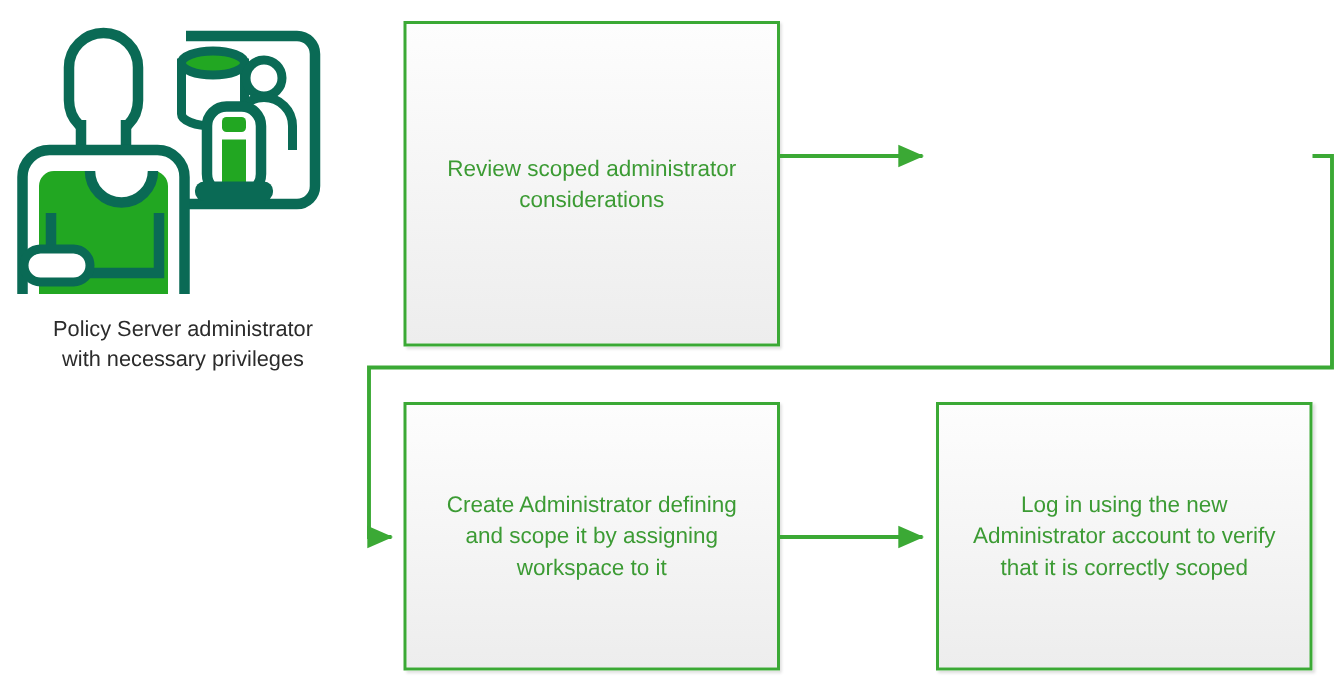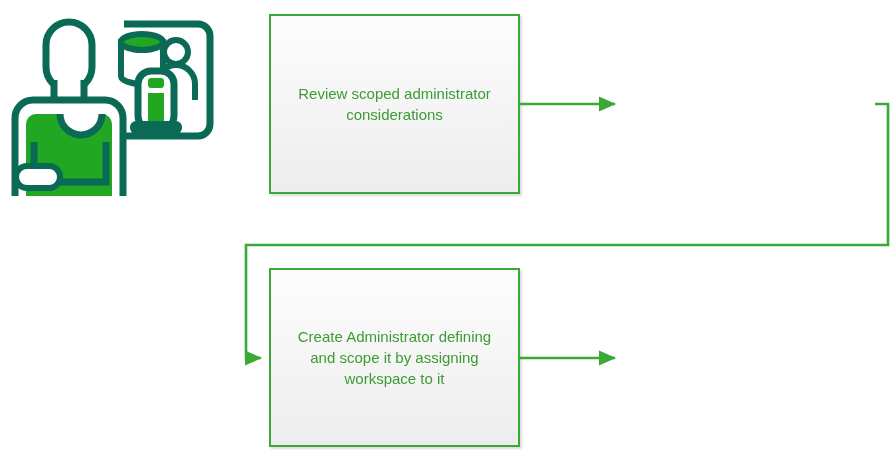--- a/index.html
+++ b/index.html
@@ -63,21 +63,21 @@
     display: block;
     width: 100%;
     text-align: center;
     font-size: 15px;
     line-height: 21px;
     color: #3c9b34;
     white-space: pre-line;
     padding: 0 2px;
   }
 
-  #node-1 { left: 269px; top: 14px;  width: 251px; height: 180px; }
+  #node-1 { left: 269px; top: 14px;  width: 251px; height: 217px; }
   #node-2 { left: 624px; top: 12px;  width: 251px; height: 184px; }
   #node-3 { left: 269px; top: 268px; width: 251px; height: 179px; }
   #node-4 { left: 624px; top: 268px; width: 251px; height: 179px; }
 
   
   #connectors {
     position: absolute;
     left: 0; top: 0;
     width: 896px;
     height: 456px;
@@ -121,34 +121,41 @@
                  h 0
                  a10 10 0 0 1 10 10 v72 z" fill="#22a722"></path>
 
         <path d="M50 100 a 21 21 0 0 0 42 0" fill="#ffffff" stroke="#0a6a55" stroke-width="7"></path>
 
         <path d="M24 128 v40 h72 v-40" fill="none" stroke="#0a6a55" stroke-width="7"></path>
         <rect x="6" y="152" width="44" height="22" rx="11" ry="11" fill="#ffffff" stroke="#0a6a55" stroke-width="6"></rect>
       </svg>
     </div>
 
+    <div class="actor-caption">Policy Server administrator
+with necessary privileges</div>
   </div>
 
   <div class="node" id="node-1">
     <span class="node-label">Review scoped administrator
 considerations</span>
   </div>
 
 
   <div class="node" id="node-3">
     <span class="node-label">Create Administrator defining
 and scope it by assigning
 workspace to it</span>
   </div>
 
+  <div class="node" id="node-4">
+    <span class="node-label">Log in using the new
+Administrator account to verify
+that it is correctly scoped</span>
+  </div>
 
   <svg id="connectors" viewBox="0 0 896 456">
     <defs>
       <marker id="arrowhead" markerWidth="7" markerHeight="7" refX="6.2" refY="3.5" orient="auto" markerUnits="strokeWidth">
         <path d="M0,0.6 L6.6,3.5 L0,6.4 z" fill="#3ba935"></path>
       </marker>
     </defs>
 
     <path d="M520 104 L615 104" fill="none" stroke="#3ba935" stroke-width="2.6" marker-end="url(#arrowhead)"></path>
 

